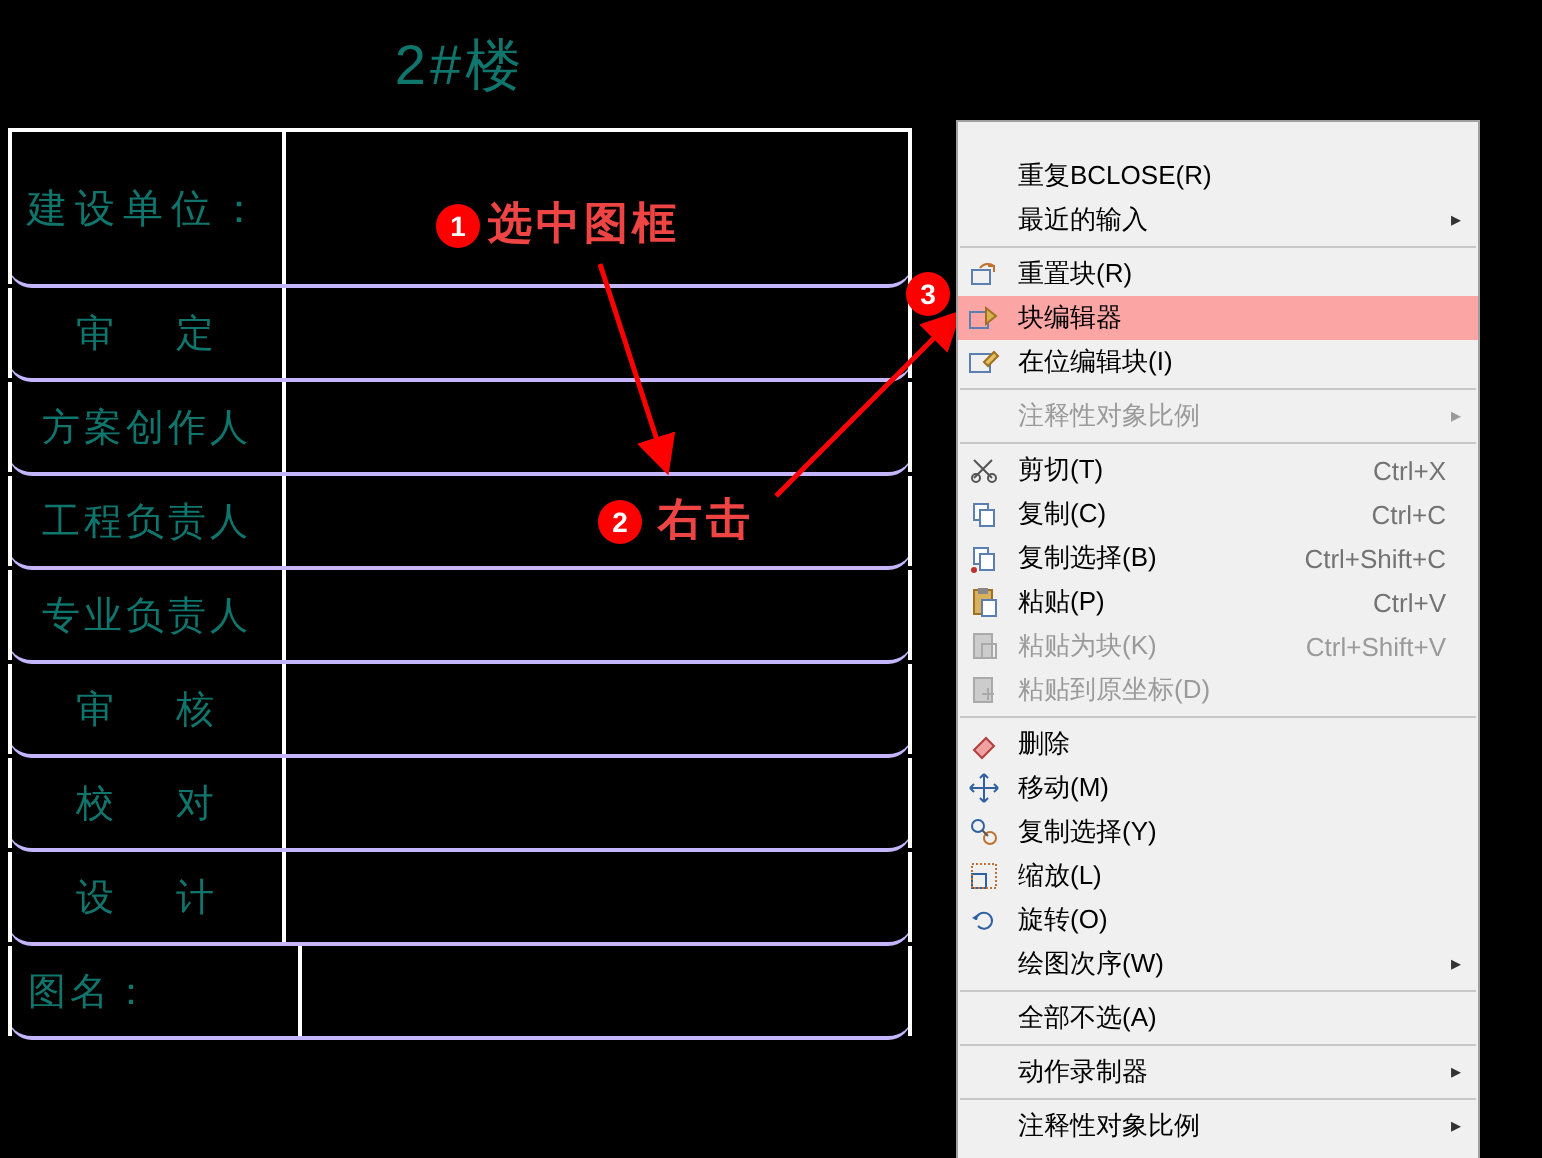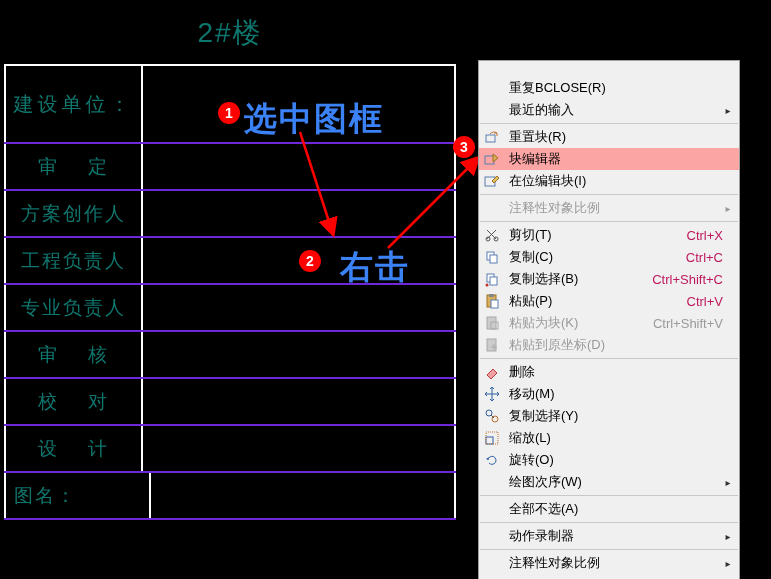--- a/index.html
+++ b/index.html
@@ -30,21 +30,22 @@
   border-bottom: 2px solid #fff;
   display: flex;
   align-items: center;
   justify-content: center;
   font-size: 28px;
   letter-spacing: 2px;
 }
 .tb .row {
   display: flex;
   height: 45px;
-  border-bottom: 2px solid #6d28d9;
+  border-bottom: 2px solid #c4b5fd;
+  border-radius: 12px;
 }
 .tb .lbl {
   width: 135px;
   border-left: 2px solid #fff;
   border-right: 2px solid #fff;
   display: flex;
   align-items: center;
   justify-content: center;
   font-size: 19px;
   letter-spacing: 2px;
@@ -67,22 +68,22 @@
   color: #fff;
   font-size: 14px;
   font-weight: bold;
   display: flex;
   align-items: center;
   justify-content: center;
   line-height: 1;
 }
 .anno {
   position: absolute;
-  color: #3b82f6;
-  font-size: 33px;
+  color: #ef4444;
+  font-size: 22px;
   font-weight: bold;
   letter-spacing: 2px;
   white-space: nowrap;
 }
 svg.arrows {
   position: absolute;
   inset: 0;
   pointer-events: none;
 }
 
@@ -110,21 +111,21 @@
   display: flex;
   align-items: center;
   justify-content: center;
 }
 .ctx .item .lbltxt {
   flex: 1;
   padding-left: 4px;
 }
 .ctx .item .sc {
   padding-right: 10px;
-  color: #be185d;
+  color: #737373;
 }
 .ctx .item .arw {
   width: 10px;
   text-align: center;
   font-size: 10px;
   color: #333;
 }
 .ctx .item.hl {
   background: #fca5a5;
 }
@@ -189,21 +190,21 @@
 </div>
 
 <div class="badge" style="left:218px;top:102px">
     <span>1</span>
   </div>
 <div class="anno" style="left:244px;top:97px">选中图框</div>
 
 <div class="badge" style="left:299px;top:250px">
     <span>2</span>
   </div>
-<div class="anno" style="left:340px;top:245px">右击</div>
+<div class="anno" style="left:329px;top:245px">右击</div>
 
 <div class="badge" style="left:453px;top:136px">
     <span>3</span>
   </div>
 
 <svg class="arrows" width="771" height="579">
   <defs>
     <marker id="ah" viewBox="0 0 10 10" refX="8" refY="5" markerWidth="8" markerHeight="8" orient="auto-start-reverse">
       <path d="M 0 0 L 10 5 L 0 10 z" fill="#ff0000"></path>
     </marker>

